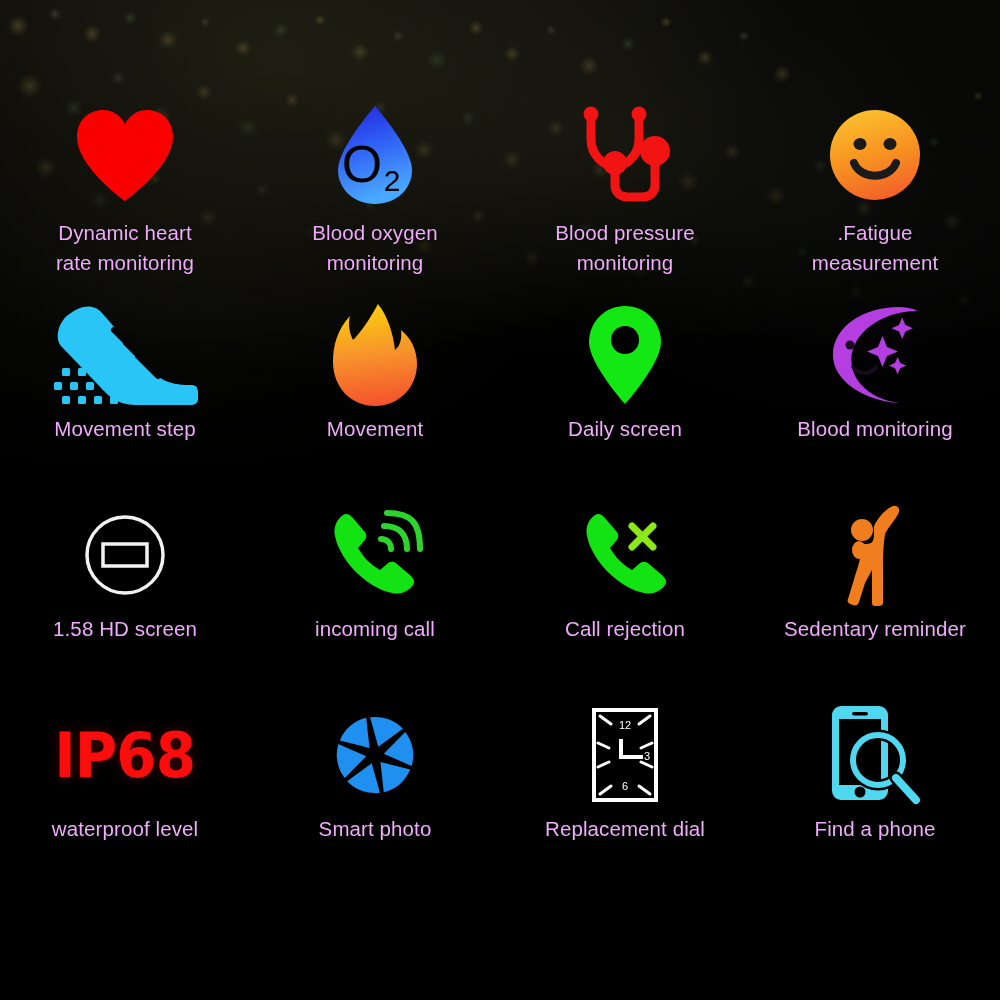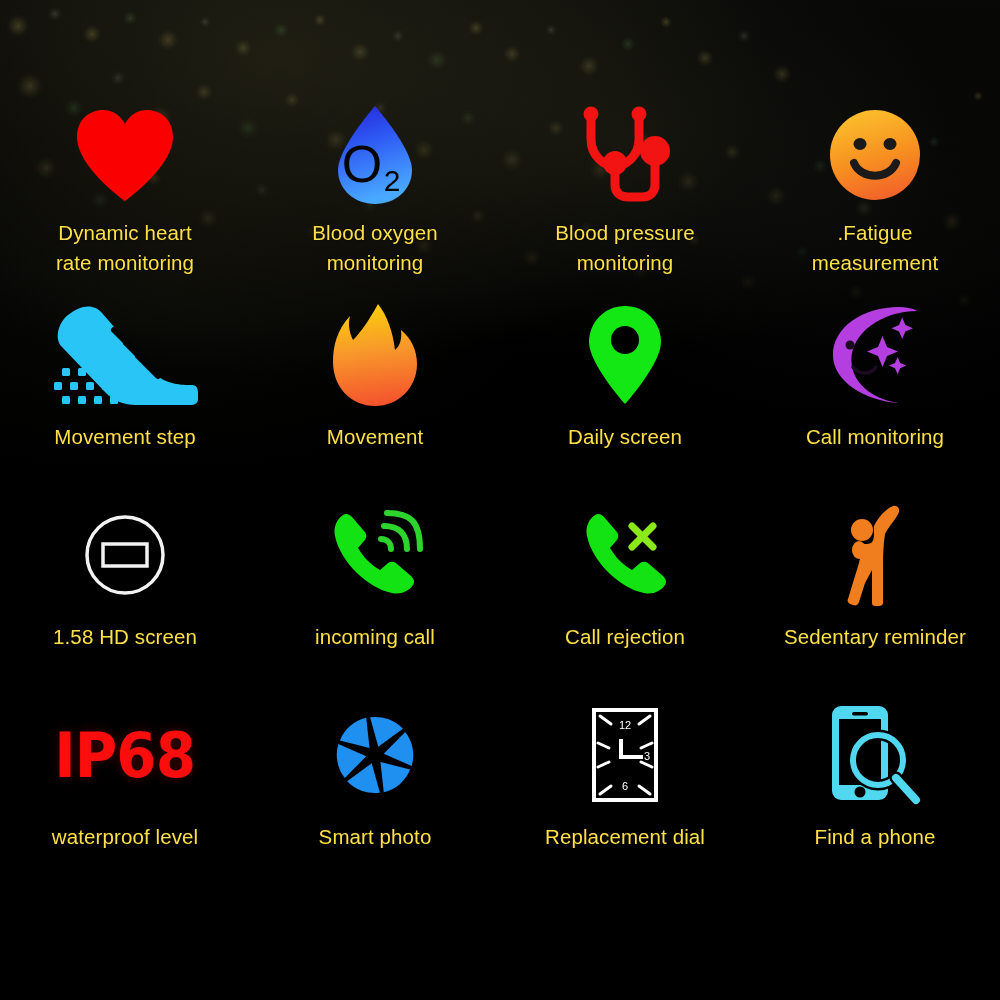--- a/index.html
+++ b/index.html
@@ -58,31 +58,31 @@
     height: 200px;
     box-sizing: border-box;
   }
   .iconbox {
     height: 118px;
     display: flex;
     align-items: center;
     justify-content: center;
   }
   .label {
-    color: #fde047;
+    color: #f0abfc;
     font-size: 20.5px;
     line-height: 30px;
     text-align: center;
     letter-spacing: 0.1px;
     white-space: pre-line;
     padding: 0 6px;
     text-shadow: 0 0 2px rgba(0,0,0,0.9);
   }
   .r1 .label { margin-top: 4px; }
-  .r2 .label, .r3 .label, .r4 .label { margin-top: 8px; }
+  .r2 .label, .r3 .label, .r4 .label { }
 
   svg { display: block; overflow: visible; }
 
   
   .ip68 {
     color: #fb0d0d;
     font-family: "DejaVu Sans", sans-serif;
     font-weight: bold;
     font-size: 63px;
     letter-spacing: -1px;
@@ -309,21 +309,21 @@
     <div class="iconbox">
       <svg width="104" height="100" viewBox="0 0 104 100" aria-hidden="true">
         <path d="M70 6 C43 6 20 28 20 55 C20 77 35 94 56 98 C30 96 6 76 6 50 C6 22 29 2 56 2 C61 2 66 3 70 6 Z" fill="#b43ee0" transform="translate(2,0) scale(1.32,1.0)"></path>
         <circle cx="27" cy="40" r="4.5" fill="#1b0b22"></circle>
         <path d="M30 62 C36 70 48 70 53 62" fill="none" stroke="#1b0b22" stroke-width="3.5" stroke-linecap="round"></path>
         <path d="M55 42 l4.5 -11 l4.5 11 l11 4.5 l-11 4.5 l-4.5 11 l-4.5 -11 l-11 -4.5 Z" fill="#b43ee0"></path>
         <path d="M76 20 l3.2 -7.5 l3.2 7.5 l7.5 3.2 l-7.5 3.2 l-3.2 7.5 l-3.2 -7.5 l-7.5 -3.2 Z" fill="#b43ee0"></path>
         <path d="M72 58 l2.6 -6 l2.6 6 l6 2.6 l-6 2.6 l-2.6 6 l-2.6 -6 l-6 -2.6 Z" fill="#b43ee0"></path>
       </svg>
     </div>
-    <div class="label">Call monitoring</div>
+    <div class="label">Blood monitoring</div>
   </div>
 
   <div class="cell r3" style="--r:4">
     <div class="iconbox">
       <svg width="84" height="84" viewBox="0 0 84 84" aria-hidden="true">
         <circle cx="42" cy="42" r="38" fill="none" stroke="#f2f2f2" stroke-width="3.5"></circle>
         <rect x="20" y="31" width="44" height="22" fill="none" stroke="#f2f2f2" stroke-width="3.5"></rect>
       </svg>
     </div>
     <div class="label">1.58 HD screen</div>

